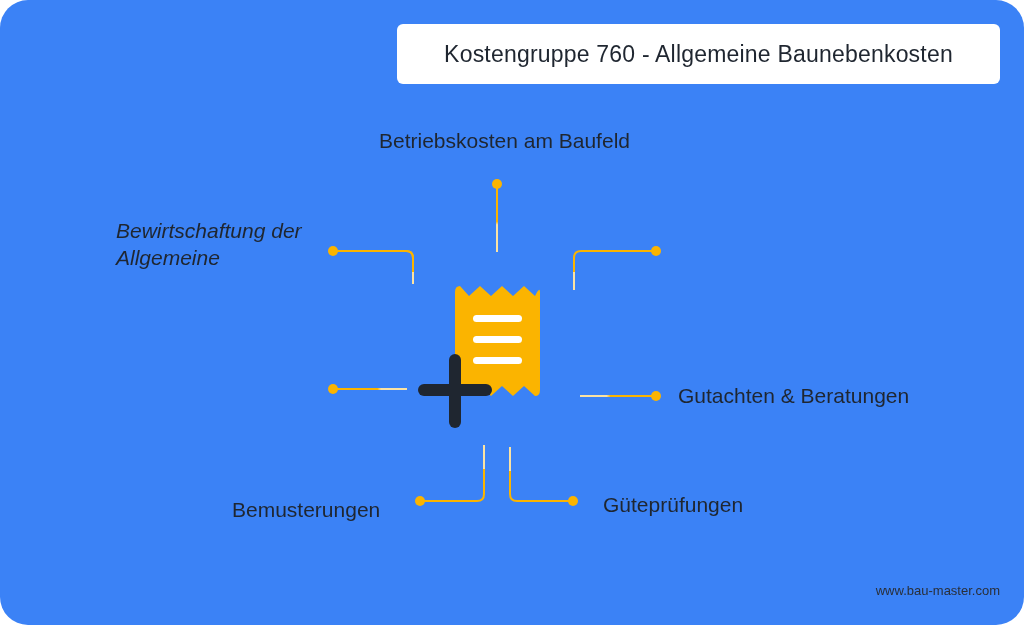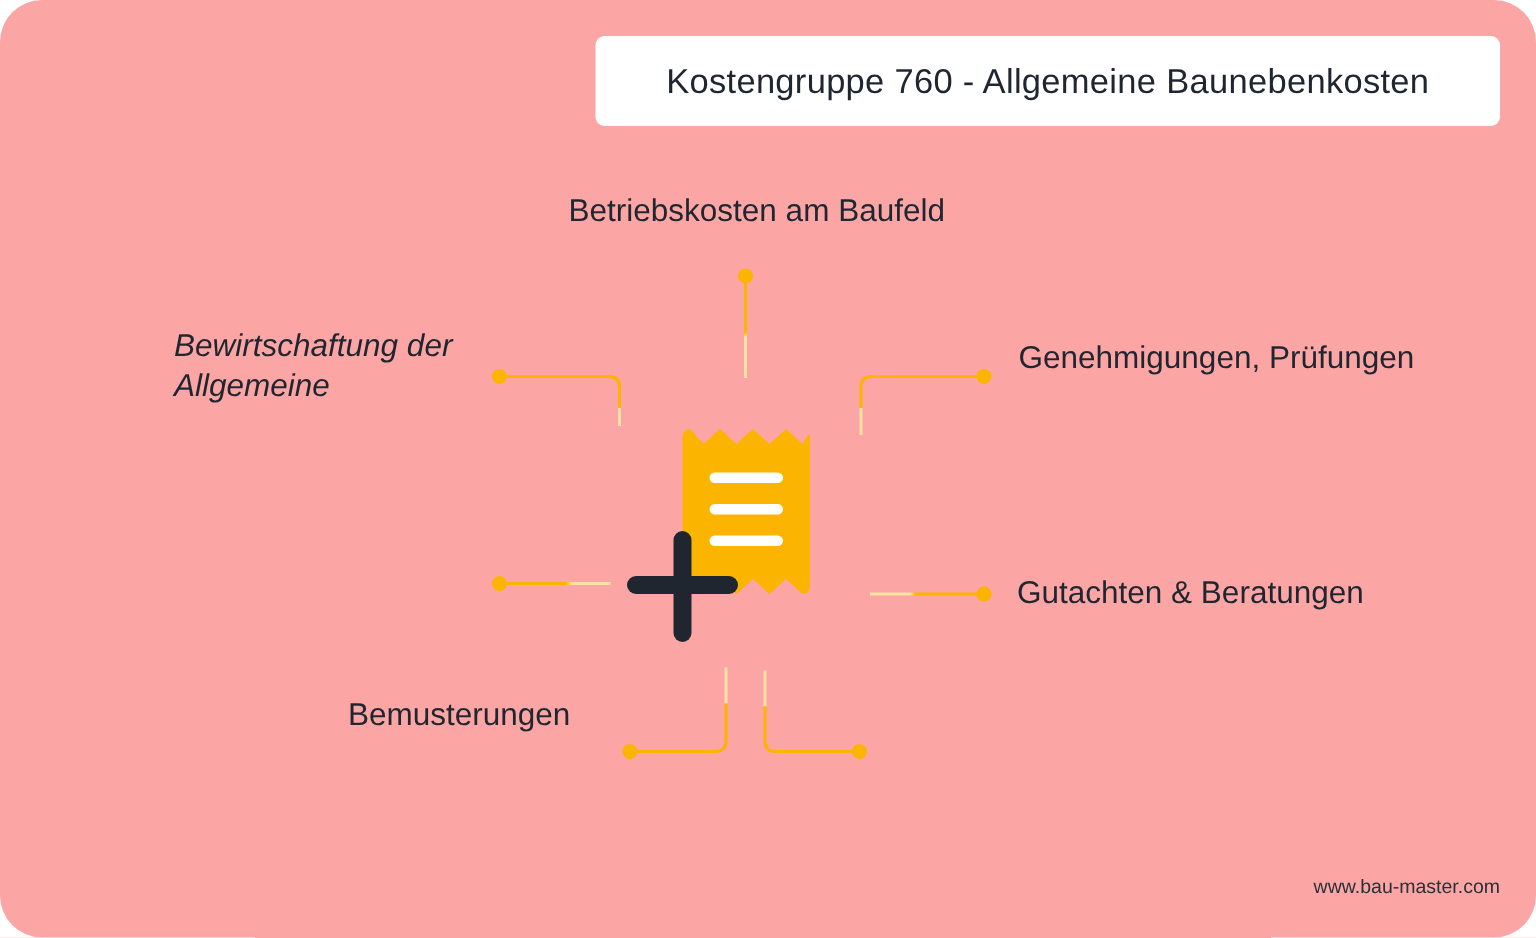--- a/index.html
+++ b/index.html
@@ -1,17 +1,17 @@
 <!DOCTYPE html>
 <html><head>
   <meta charset="utf-8">
   <style>
     html, body { margin: 0; padding: 0; background: #ffffff; }
     body { width: 1024px; height: 625px; position: relative; overflow: hidden; font-family: "Liberation Sans", "DejaVu Sans", sans-serif; }
-    .card { position: absolute; left: 0; top: 0; width: 1024px; height: 625px; background: #fca5a5; border-radius: 28px; }
+    .card { position: absolute; left: 0; top: 0; width: 1024px; height: 625px; background: #3b82f6; border-radius: 28px; }
     .title-box { position: absolute; left: 397px; top: 24px; width: 603px; height: 60px; background: #ffffff; border-radius: 6px; display: flex; align-items: center; justify-content: center; }
     .title-box span { font-size: 23px; color: #1f2630; letter-spacing: 0.2px; }
     .label { position: absolute; font-size: 21px; color: #1f2630; line-height: 27px; font-weight: 500; }
     .footer { position: absolute; right: 24px; top: 583px; font-size: 13px; color: #2a2f38; }
     svg.diagram { position: absolute; left: 0; top: 0; }
   </style>
 </head>
 <body>
 
 <div class="card">
@@ -113,27 +113,29 @@
   <div class="label" style="left:379px; top:127px;">
     <span>Betriebskosten am Baufeld</span>
   </div>
 
   <div class="label" style="left:116px; top:217px;font-style:italic;">
     <div>Bewirtschaftung der</div>
     <div>Allgemeine</div>
   </div>
 
   <div class="label" style="left:679px; top:225px;">
-    <div>Genehmigungen, Prüfungen</div>
   </div>
 
 
   <div class="label" style="left:678px; top:382px;">
     <span>Gutachten &amp; Beratungen</span>
   </div>
 
-  <div class="label" style="left:232px; top:463px;text-align:center;">
+  <div class="label" style="left:232px; top:496px;text-align:center;">
     <span>Bemusterungen</span>
   </div>
 
+  <div class="label" style="left:603px; top:491px;">
+    <span>Güteprüfungen</span>
+  </div>
 
   <div class="footer">www.bau-master.com</div>
 </div>
 
 </body></html>

